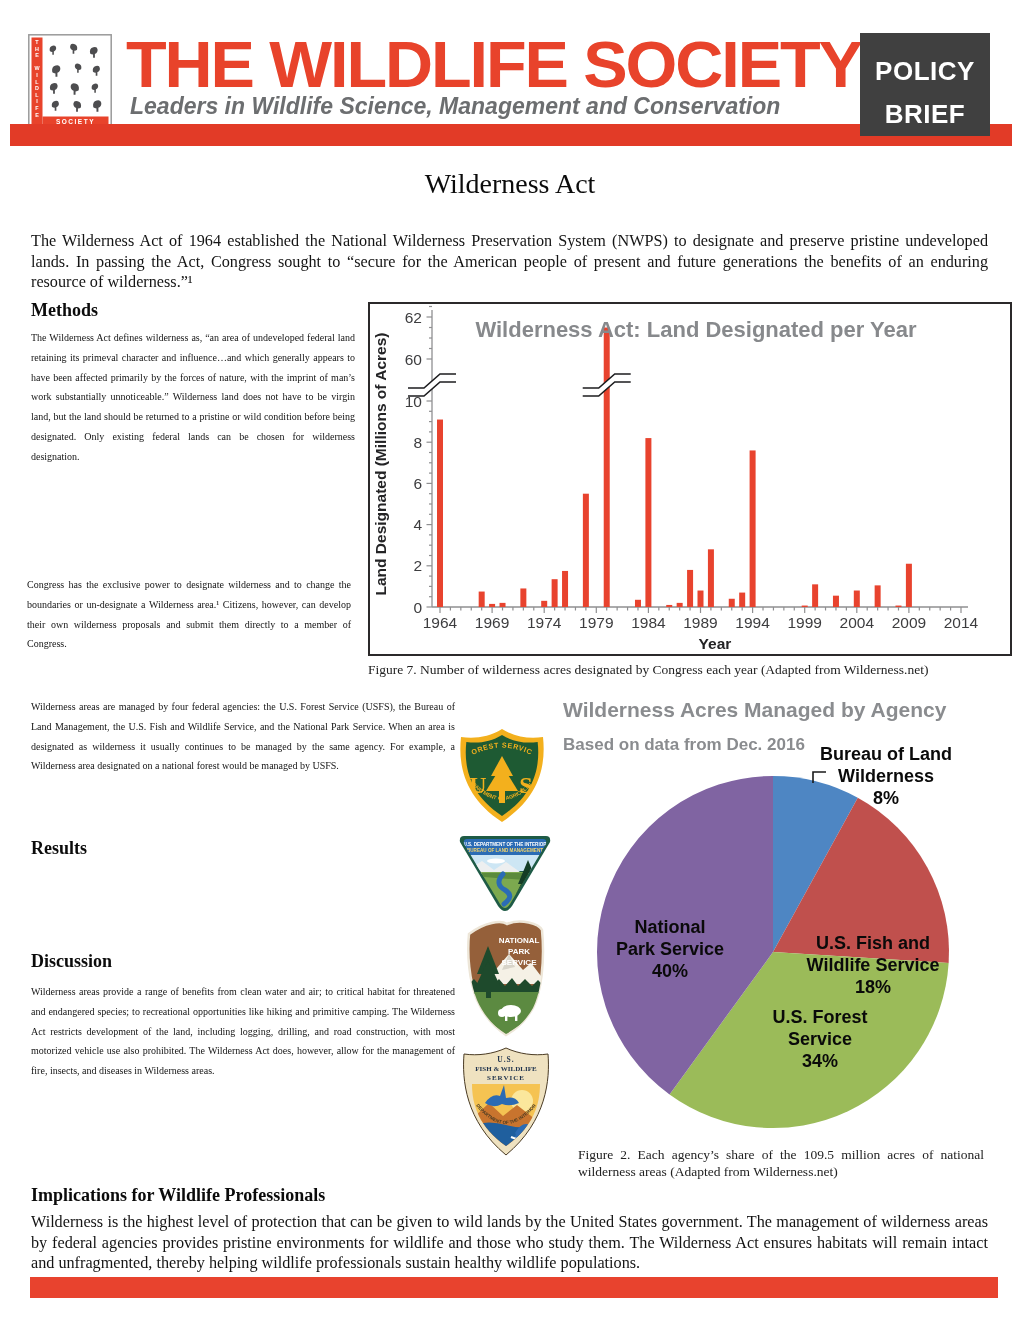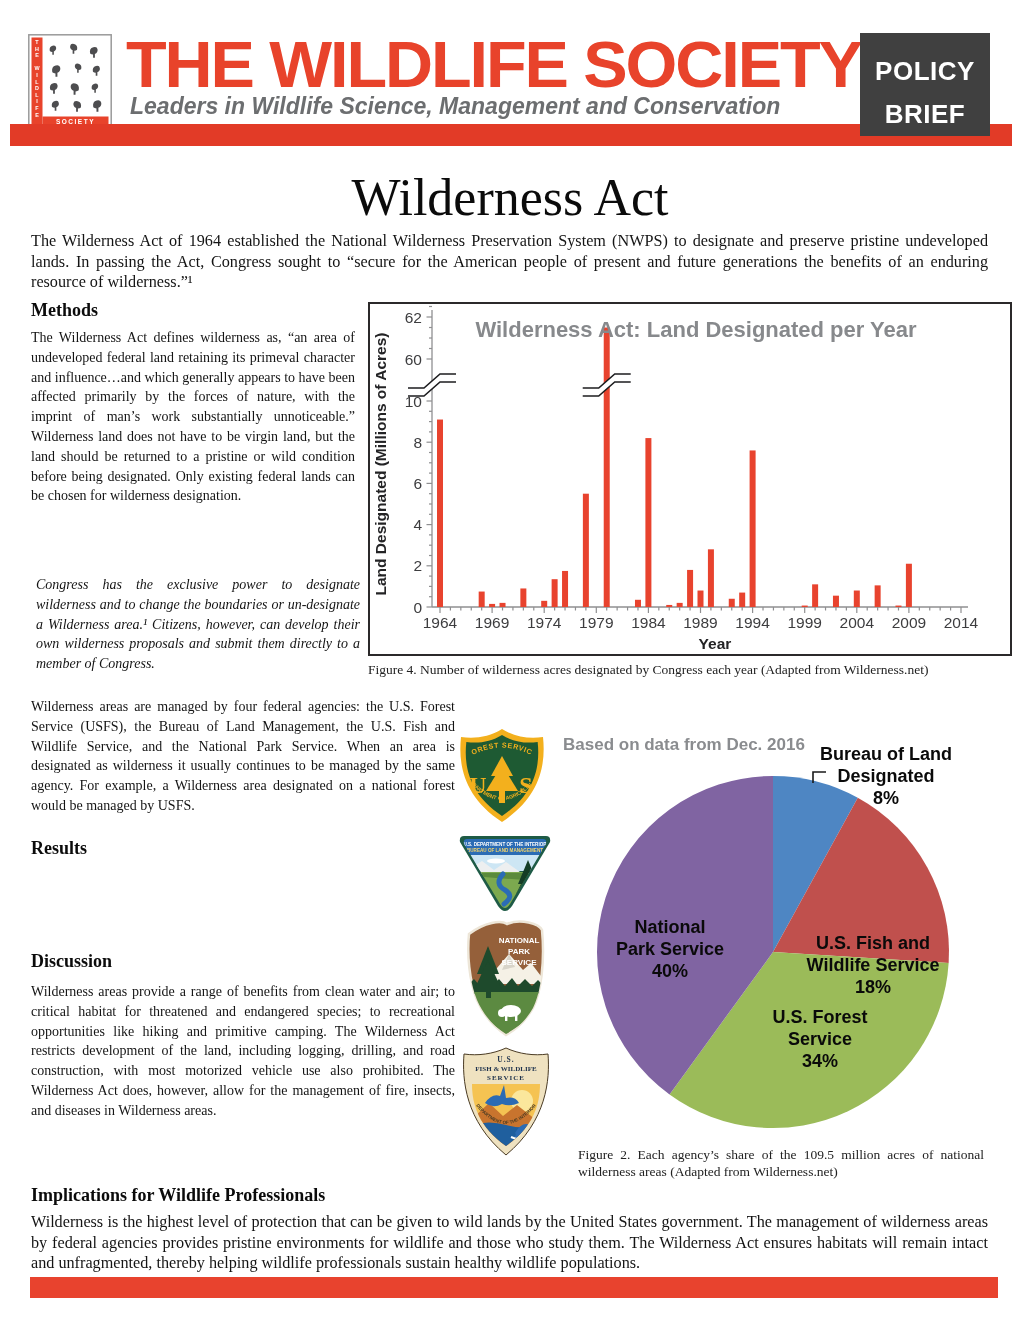--- a/index.html
+++ b/index.html
@@ -9,24 +9,24 @@
   
   .brand-title{left:126px;top:28px;font-family:"Liberation Sans",sans-serif;
     font-weight:900;font-size:64px;letter-spacing:-2px;color:#E8432B;white-space:nowrap;
     transform:scaleX(1.04);transform-origin:left top;}
   .brand-tagline{left:130px;top:93px;font-family:"Liberation Sans",sans-serif;
     font-style:italic;font-weight:600;font-size:23px;color:#6C6E70;white-space:nowrap;}
   .red-band{left:10px;top:124px;width:1002px;height:22px;background:#E23B27;}
   .policy-badge{left:860px;top:33px;width:130px;height:103px;background:#404040;
     font-family:"Liberation Sans",sans-serif;font-weight:800;font-size:26px;color:#fff;
     text-align:center;padding-top:17px;box-sizing:border-box;line-height:43px;letter-spacing:0.5px;}
-  .doc-title{left:0;top:168px;width:1020px;text-align:center;font-size:52px;font-weight:normal;
+  .doc-title{left:0;top:168px;width:1020px;text-align:center;font-size:28px;font-weight:normal;
     margin:0;color:#0b0b0b;}
   p{margin:0;}
-  .body-text{font-size:14px;line-height:19.8px;text-align:justify;color:#141414;}
+  .body-text{font-size:10px;line-height:19.8px;text-align:justify;color:#141414;}
   .wide-text{font-size:16.2px;line-height:20.5px;text-align:justify;color:#141414;}
   .sec-head{font-size:18px;font-weight:bold;color:#0b0b0b;margin:0;}
   .caption{font-size:13.5px;line-height:17px;color:#222;}
   .chart-box{left:368px;top:302px;width:640px;height:350px;border:2px solid #2B292A;background:#fff;}
   .pie-title{left:563px;top:698px;font-family:"Liberation Sans",sans-serif;font-weight:bold;
     font-size:21px;color:#8A8C8F;white-space:nowrap;}
   .pie-subtitle{left:563px;top:735px;font-family:"Liberation Sans",sans-serif;font-weight:bold;
     font-size:17px;color:#8A8C8F;white-space:nowrap;}
   .pie-label{font-family:"Liberation Sans",sans-serif;font-weight:bold;font-size:18px;
     line-height:22px;color:#0a0a0a;text-align:center;width:200px;}
@@ -70,21 +70,21 @@
   <div class="abs policy-badge">
     <div>POLICY</div>
     <div>BRIEF</div>
   </div>
 
   <h1 class="abs doc-title">Wilderness Act</h1>
   <p class="abs wide-text" style="left:31px;top:231px;width:957px;">The Wilderness Act of 1964 established the National Wilderness Preservation System (NWPS) to designate and preserve pristine undeveloped lands. In passing the Act, Congress sought to “secure for the American people of present and future generations the benefits of an enduring resource of wilderness.”¹</p>
 
   <h2 class="abs sec-head" style="left:31px;top:300px;">Methods</h2>
   <p class="abs body-text" style="left:31px;top:328px;width:324px;">The Wilderness Act defines wilderness as, “an area of undeveloped federal land retaining its primeval character and influence…and which generally appears to have been affected primarily by the forces of nature, with the imprint of man’s work substantially unnoticeable.” Wilderness land does not have to be virgin land, but the land should be returned to a pristine or wild condition before being designated. Only existing federal lands can be chosen for wilderness designation.</p>
-  <p class="abs body-text" style="left:36px;top:575px;width:324px;font-style:italic;">Congress has the exclusive power to designate wilderness and to change the boundaries or un-designate a Wilderness area.¹ Citizens, however, can develop their own wilderness proposals and submit them directly to a member of Congress.</p>
+  <p class="abs body-text" style="left:27px;top:575px;width:324px;">Congress has the exclusive power to designate wilderness and to change the boundaries or un-designate a Wilderness area.¹ Citizens, however, can develop their own wilderness proposals and submit them directly to a member of Congress.</p>
 
   <div class="abs chart-box">
     <svg id="bar-svg" width="640" height="350" viewBox="0 0 640 350">
         <line x1="62" y1="6" x2="62" y2="303" stroke="#8f8f91" stroke-width="1.3"></line>
         <line x1="62" y1="303" x2="598" y2="303" stroke="#8f8f91" stroke-width="1.3"></line>
         <line x1="56.5" y1="303" x2="62" y2="303" stroke="#8f8f91" stroke-width="1.2"></line>
         <text x="52" y="308.5" text-anchor="end" fill="#3d3d3f" font-family="Liberation Sans, sans-serif" font-size="15.5">0</text>
         <line x1="59" y1="292.7" x2="62" y2="292.7" stroke="#8f8f91" stroke-width="1.2"></line>
         <line x1="59" y1="282.4" x2="62" y2="282.4" stroke="#8f8f91" stroke-width="1.2"></line>
         <line x1="59" y1="272.1" x2="62" y2="272.1" stroke="#8f8f91" stroke-width="1.2"></line>
@@ -211,21 +211,21 @@
         <path d="M38,84 L54,84 L70,70 L86,70" stroke="#1d1d1f" stroke-width="1.6" fill="none"></path>
         <path d="M38,92 L54,92 L70,78 L86,78" stroke="#1d1d1f" stroke-width="1.6" fill="none"></path>
         <polygon points="212.72,84 228.72,84 244.72,70 260.72,70 260.72,78 244.72,78 228.72,92 212.72,92" fill="#ffffff"></polygon>
         <path d="M212.72,84 L228.72,84 L244.72,70 L260.72,70" stroke="#1d1d1f" stroke-width="1.6" fill="none"></path>
         <path d="M212.72,92 L228.72,92 L244.72,78 L260.72,78" stroke="#1d1d1f" stroke-width="1.6" fill="none"></path>
         <text x="326" y="33" text-anchor="middle" fill="#87898C" font-family="Liberation Sans, sans-serif" font-size="22" font-weight="bold">Wilderness Act: Land Designated per Year</text>
         <text x="16" y="160" text-anchor="middle" fill="#232325" transform="rotate(-90 16 160)" font-family="Liberation Sans, sans-serif" font-size="15.5" font-weight="bold">Land Designated (Millions of Acres)</text>
         <text x="345" y="345" text-anchor="middle" fill="#232325" font-family="Liberation Sans, sans-serif" font-size="15.5" font-weight="bold">Year</text>
       </svg>
   </div>
-  <p class="abs caption" style="left:368px;top:661px;width:640px;">Figure 4. Number of wilderness acres designated by Congress each year (Adapted from Wilderness.net)</p>
+  <p class="abs caption" style="left:368px;top:661px;width:640px;">Figure 7. Number of wilderness acres designated by Congress each year (Adapted from Wilderness.net)</p>
 
   <p class="abs body-text" style="left:31px;top:697px;width:424px;">Wilderness areas are managed by four federal agencies: the U.S. Forest Service (USFS), the Bureau of Land Management, the U.S. Fish and Wildlife Service, and the National Park Service. When an area is designated as wilderness it usually continues to be managed by the same agency. For example, a Wilderness area designated on a national forest would be managed by USFS.</p>
   <h2 class="abs sec-head" style="left:31px;top:838px;">Results</h2>
   <h2 class="abs sec-head" style="left:31px;top:951px;">Discussion</h2>
   <p class="abs body-text" style="left:31px;top:982px;width:424px;">Wilderness areas provide a range of benefits from clean water and air; to critical habitat for threatened and endangered species; to recreational opportunities like hiking and primitive camping. The Wilderness Act restricts development of the land, including logging, drilling, and road construction, with most motorized vehicle use also prohibited. The Wilderness Act does, however, allow for the management of fire, insects, and diseases in Wilderness areas.</p>
 
   <div class="abs" style="left:458px;top:727px;">
     <svg width="88" height="97" viewBox="0 0 88 97">
       <defs>
         <path id="usfs-arc" d="M15,28 Q44,13 73,28"></path>
@@ -313,34 +313,35 @@
         <path d="M52,92 Q60,96 68,92" stroke="#ffffff" stroke-width="2" fill="none"></path>
         <path d="M26,58 Q33,48 41,51 L45,40 L47,53 Q56,51 60,58 Q51,62 43,59 Q34,64 26,58 Z" fill="#2C6BB3"></path>
       </g>
       <text x="47" y="17" font-family="Liberation Serif, serif" font-size="7.5" font-weight="bold" fill="#20344E" text-anchor="middle" letter-spacing="1">U.S.</text>
       <text x="47" y="26" font-family="Liberation Serif, serif" font-size="7" font-weight="bold" fill="#20344E" text-anchor="middle">FISH &amp; WILDLIFE</text>
       <text x="47" y="35" font-family="Liberation Serif, serif" font-size="7" font-weight="bold" fill="#20344E" text-anchor="middle" letter-spacing="1">SERVICE</text>
       <text font-family="Liberation Sans, sans-serif" font-size="4.6" font-weight="bold" fill="#4a3b24"><textPath href="#fws-arc-b" startOffset="50%" text-anchor="middle">DEPARTMENT OF THE INTERIOR</textPath></text>
     </svg>
   </div>
 
+  <div class="abs pie-title">Wilderness Acres Managed by Agency</div>
   <div class="abs pie-subtitle">Based on data from Dec. 2016</div>
   <div class="abs" style="left:560px;top:762px;">
     <svg id="pie-svg" width="460" height="396" viewBox="0 0 460 396">
         <path d="M213,190 L213.00,14.00 A176,176 0 0 1 297.79,35.77 Z" fill="#4E86C3"></path>
         <path d="M213,190 L297.79,35.77 A176,176 0 0 1 388.65,201.05 Z" fill="#C0504D"></path>
         <path d="M213,190 L388.65,201.05 A176,176 0 0 1 109.55,332.39 Z" fill="#9BBB59"></path>
         <path d="M213,190 L109.55,332.39 A176,176 0 0 1 213.00,14.00 Z" fill="#8064A2"></path>
         <path d="M266,10 L253,10 L253,21" stroke="#1a1a1a" stroke-width="1.6" fill="none"></path>
       </svg>
   </div>
 
   <div class="abs pie-label" style="left:786px;top:743px;">
     <div>Bureau of Land</div>
-    <div>Designated</div>
+    <div>Wilderness</div>
     <div>8%</div>
   </div>
   <div class="abs pie-label" style="left:773px;top:892px;margin-top:40px;">
     <div>U.S. Fish and</div>
     <div>Wildlife Service</div>
     <div>18%</div>
   </div>
   <div class="abs pie-label" style="left:720px;top:1006px;">
     <div>U.S. Forest</div>
     <div>Service</div>

